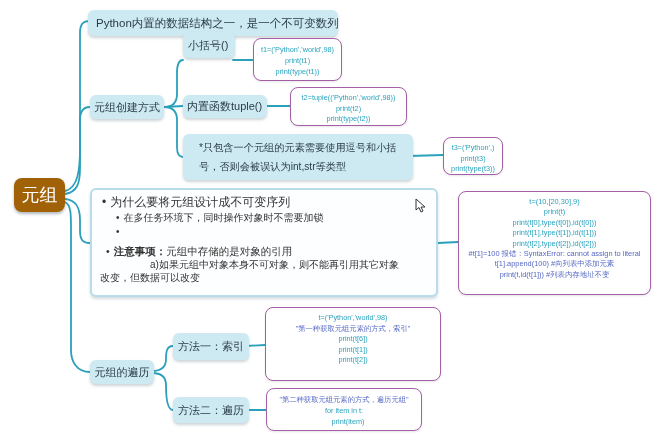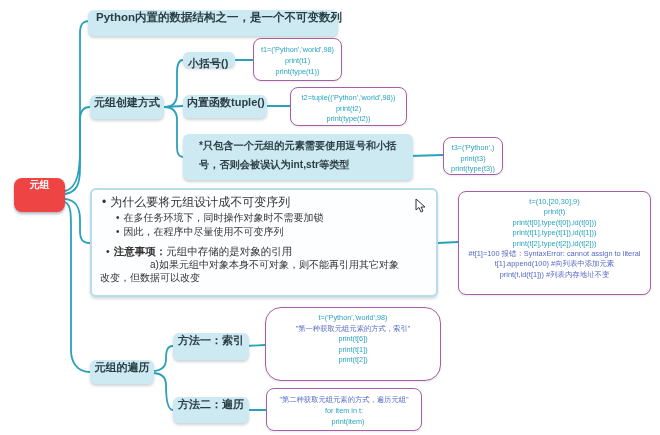--- a/index.html
+++ b/index.html
@@ -1,24 +1,24 @@
 <!DOCTYPE html>
 <html><head>
 <meta charset="utf-8">
 <style>
   html,body{margin:0;padding:0;}
   #stage{position:relative;width:660px;height:435px;background:#ffffff;overflow:hidden;
          font-family:"Liberation Sans",sans-serif;}
   #wires{position:absolute;left:0;top:0;z-index:0;}
   .node{position:absolute;z-index:2;background:#cde9f2;border-radius:6px;color:#2b3d45;
-        display:flex;box-sizing:border-box;
-        box-shadow:0 2px 3px rgba(110,130,140,.35);font-weight:bold;}
+        display:flex;align-items:center;box-sizing:border-box;
+        box-shadow:0 2px 3px rgba(110,130,140,.35);}
   .node span{white-space:nowrap;}
   .node.wrap span{white-space:normal;}
-  .root{background:#ef4444;color:#fff;font-size:10px;justify-content:center;border-radius:8px;
+  .root{background:#a16207;color:#fff;font-size:18px;justify-content:center;border-radius:8px;
         box-shadow:0 2px 3px rgba(80,100,110,.45);}
   .codebox{position:absolute;z-index:2;background:#fff;border:1.6px solid #a55fa5;border-radius:8px;
            box-sizing:border-box;padding:5px 6px 8px 6px;color:#29a3be;
            box-shadow:0 1px 2px rgba(120,120,140,.18);text-align:center;}
   .codebox .cl{white-space:pre;}
   .codebox .cmt{color:#5568c4;}
   .panel{position:absolute;z-index:1;background:#fdfeff;border:2px solid #b7dcea;border-radius:6px;
          box-sizing:border-box;color:#333;box-shadow:0 2px 3px rgba(110,130,140,.28);
          padding:4px 8px 0 8px;}
   .row{display:flex;align-items:flex-start;}
@@ -55,21 +55,21 @@
   </div>
 
   <div class="node" style="left:88px;top:10px;width:250px;height:26px;padding:0 8px;font-size:11.5px;">
     <span>Python内置的数据结构之一，是一个不可变数列</span>
   </div>
 
   <div class="node" style="left:90px;top:95px;width:74px;height:24px;font-size:11px;justify-content:center;">
     <span>元组创建方式</span>
   </div>
 
-  <div class="node" style="left:183px;top:52px;width:52px;height:15px;padding:4px 5px;font-size:11px;">
+  <div class="node" style="left:183px;top:32px;width:52px;height:26px;padding:4px 5px;font-size:11px;">
     <span>小括号()</span>
   </div>
 
   <div class="node" style="left:183px;top:95px;width:84px;height:23px;padding:0 4px;font-size:11px;">
     <span>内置函数tuple()</span>
   </div>
 
   <div class="node wrap" style="left:183px;top:134px;width:230px;height:46px;padding:2px 16px;font-size:10.2px;line-height:19px;">
     <span>*只包含一个元组的元素需要使用逗号和小括号，否则会被误认为int,str等类型</span>
   </div>
@@ -78,21 +78,20 @@
     <div class="row" style="font-size:12px;line-height:16px;margin-bottom:1px;">
       <span class="blt">•</span>
       <span>为什么要将元组设计成不可变序列</span>
     </div>
     <div class="row" style="font-size:10px;line-height:13px;margin:0 0 1px 14px;">
       <span class="blt">•</span>
       <span>在多任务环境下，同时操作对象时不需要加锁</span>
     </div>
     <div class="row" style="font-size:10px;line-height:13px;margin:0 0 7px 14px;">
       <span class="blt">•</span>
-      <span>因此，在程序中尽量使用不可变序列</span>
     </div>
     <div class="row" style="font-size:10.5px;line-height:13px;margin-left:4px;">
       <span class="blt">•</span>
       <span class="b">注意事项：</span>
       <span>元组中存储的是对象的引用</span>
     </div>
     <div style="font-size:10px;margin-left:50px;line-height:13px;">a)如果元组中对象本身不可对象，则不能再引用其它对象</div>
     <div style="font-size:10px;margin-left:0px;line-height:13px;">改变，但数据可以改变</div>
   </div>
 
@@ -134,21 +133,21 @@
       <div class="cl">t=(10,[20,30],9)</div>
       <div class="cl">print(t)</div>
       <div class="cl">print(t[0],type(t[0]),id(t[0]))</div>
       <div class="cl">print(t[1],type(t[1]),id(t[1]))</div>
       <div class="cl">print(t[2],type(t[2]),id(t[2]))</div>
       <div class="cl cmt">#t[1]=100 报错：SyntaxError: cannot assign to literal</div>
       <div class="cl cmt">t[1].append(100) #向列表中添加元素</div>
       <div class="cl cmt">print(t,id(t[1])) #列表内存地址不变</div>
     </div>
 
-  <div class="codebox" style="left:265px;top:307px;width:176px;height:74px;font-size:7.3px;line-height:10.6px;border-radius:16px;">
+  <div class="codebox" style="left:265px;top:307px;width:176px;height:74px;font-size:7.3px;line-height:10.6px;">
       <div class="cl">t=('Python','world',98)</div>
       <div class="cl cmt">"第一种获取元组元素的方式，索引"</div>
       <div class="cl">print(t[6])</div>
       <div class="cl">print(t[1])</div>
       <div class="cl">print(t[2])</div>
     </div>
 
   <div class="codebox" style="left:266px;top:388px;width:156px;height:43px;font-size:7.3px;line-height:11px;">
       <div class="cl cmt">"第二种获取元组元素的方式，遍历元组"</div>
       <div class="cl">for item in t:</div>

